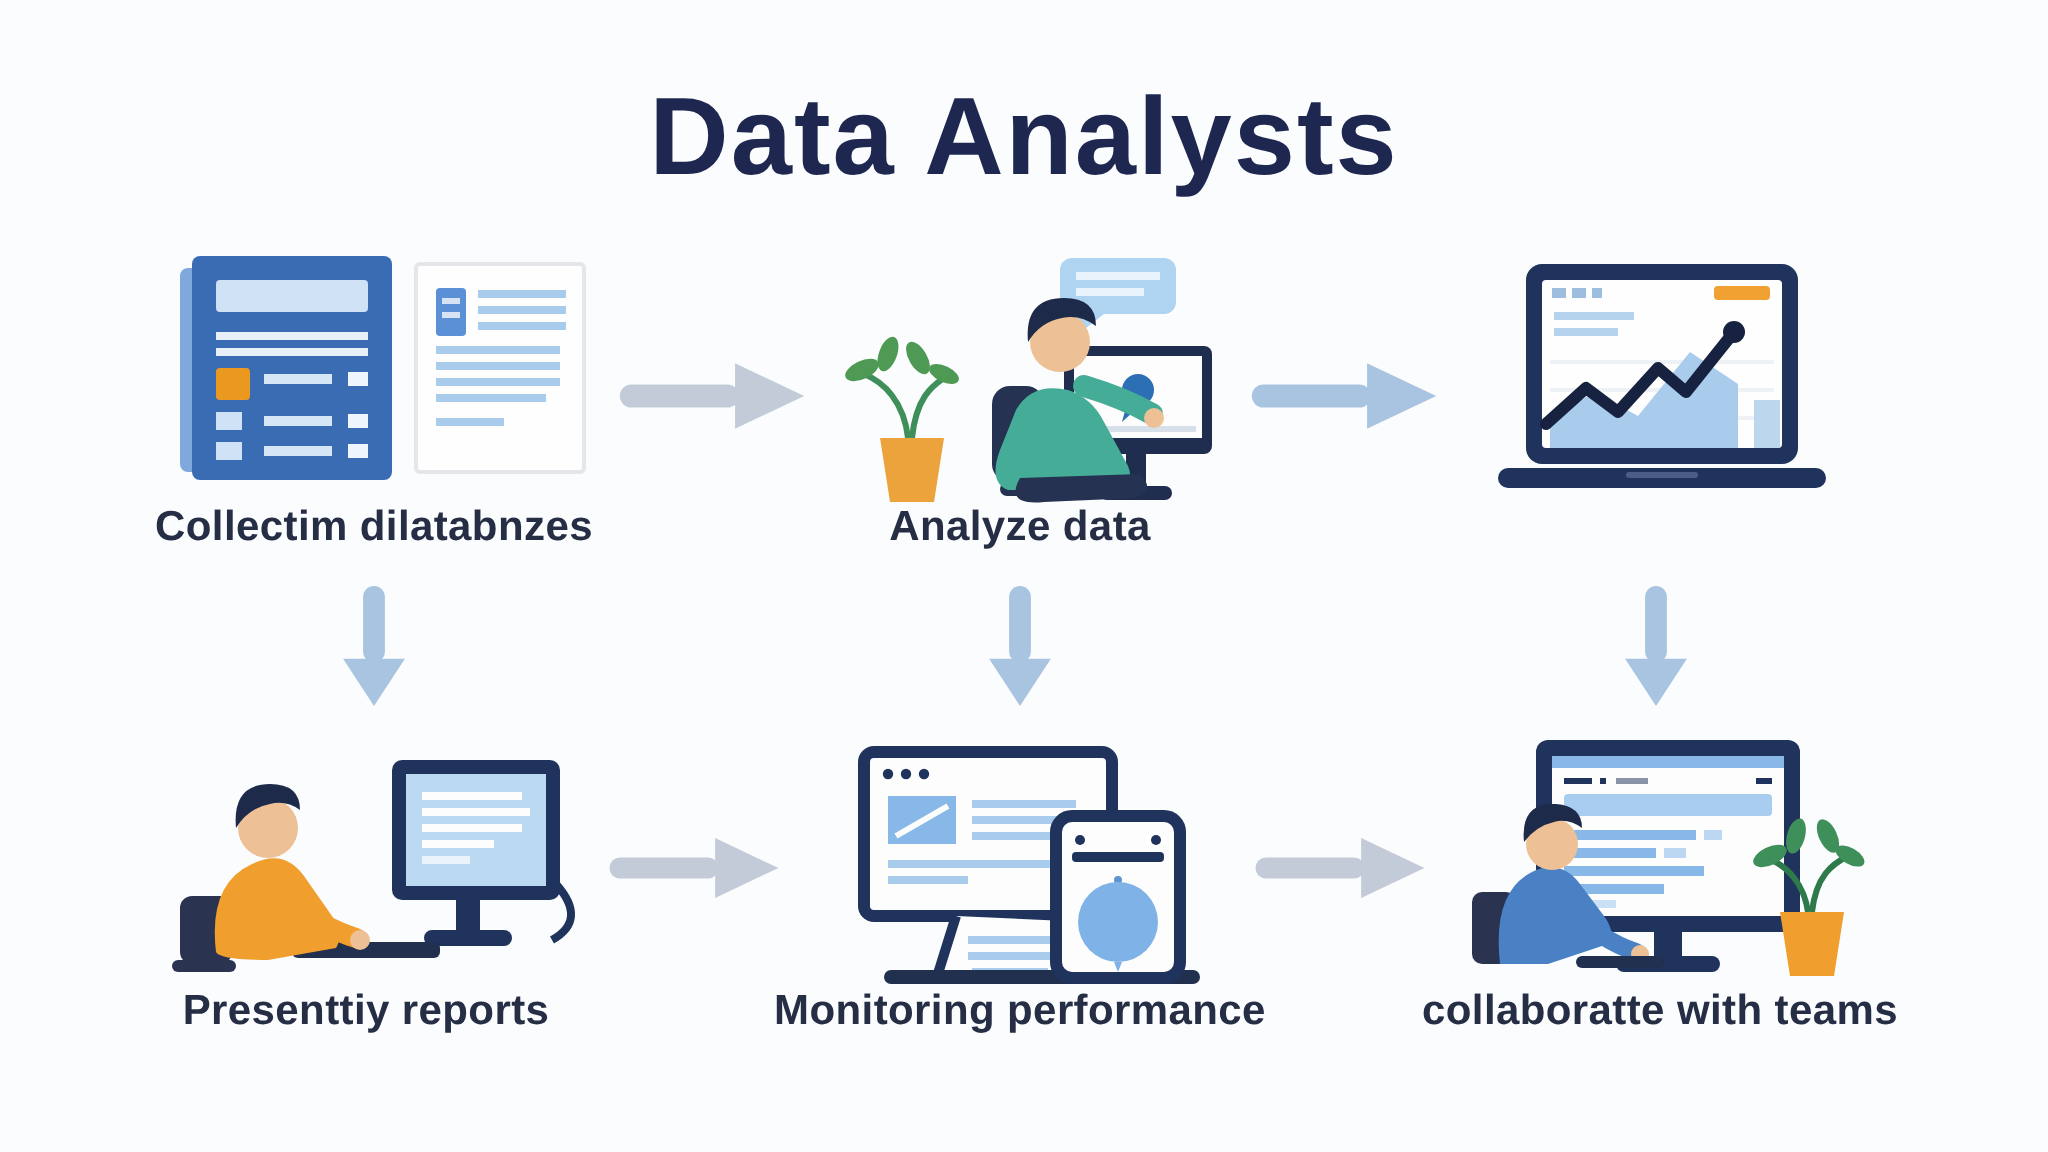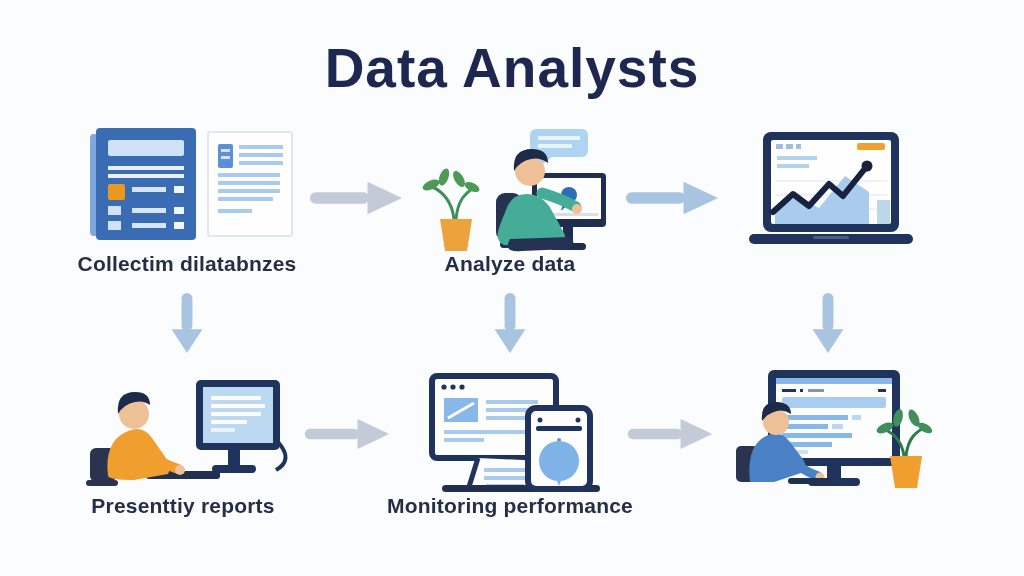--- a/index.html
+++ b/index.html
@@ -219,20 +219,21 @@
       <ellipse cx="182" cy="52" rx="9" ry="4.5" fill="#3f8f5a" transform="rotate(65 182 52)"></ellipse>
       <ellipse cx="193" cy="62" rx="8" ry="4" fill="#3f8f5a" transform="rotate(30 193 62)"></ellipse>
       <path d="M158 90 h32 l-5 32 h-22 Z" fill="#f09f2e"></path>
     </svg>
   </div>
 
   <div class="caption" style="left:27px;top:252px">Collectim dilatabnzes</div>
   <div class="caption" style="left:350px;top:252px">Analyze data</div>
   <div class="caption" style="left:350px;top:494px">Monitoring performance</div>
   <div class="caption" style="left:23px;top:494px">Presenttiy reports</div>
+  <div class="caption" style="left:670px;top:494px">collaboratte with teams</div>
 
   <div class="arrow" style="left:308px;top:176px;width:96px;height:44px">
     <svg viewBox="0 0 100 44">
         <g class="arrow-gray">
       <rect x="2" y="16" width="62" height="12" rx="6"></rect>
       <polygon points="62,5 98,22 62,39"></polygon>
         </g>
       </svg>
   </div>
   <div class="arrow" style="left:624px;top:176px;width:96px;height:44px">

